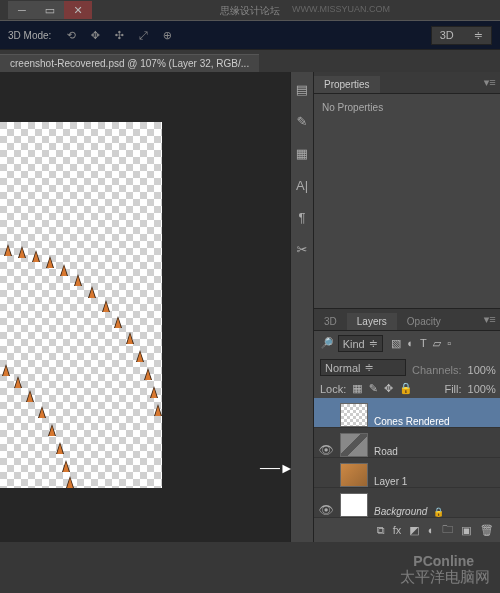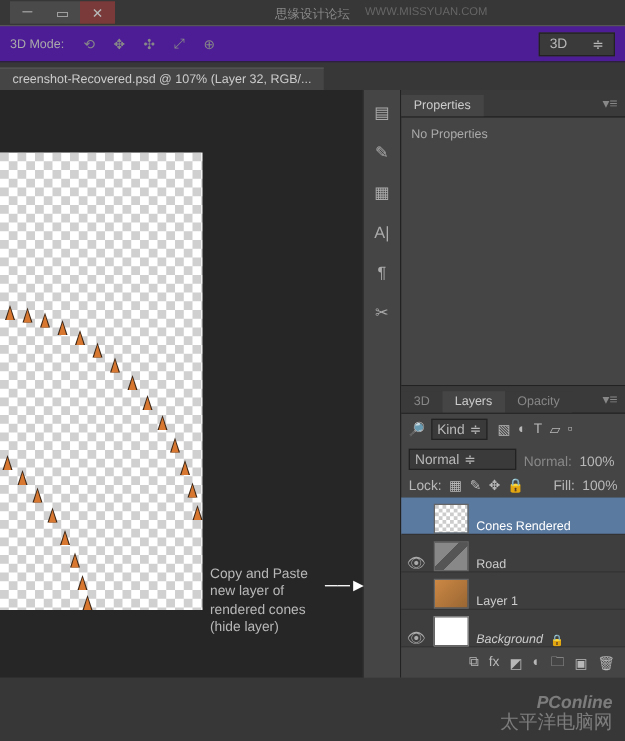--- a/index.html
+++ b/index.html
@@ -1,21 +1,21 @@
 <!DOCTYPE html>
 <html><head>
 <meta charset="utf-8">
 <style>
 *{box-sizing:border-box;margin:0;padding:0;font-family:"Segoe UI",Tahoma,sans-serif;font-size:11px;color:#b8b8b8;user-select:none}
 body{width:500px;height:593px;background:#373737;overflow:hidden;position:relative}
 .titlebar{height:20px;background:#373737;display:flex;align-items:center;justify-content:space-between;padding-left:8px}
 .winbtns{display:flex;gap:0}
 .winbtn{width:28px;height:18px;display:flex;align-items:center;justify-content:center;background:#4a4a4a}
 .winbtn.cls{background:#7a3a3a}
-.toolbar{height:30px;background:#4c1d95;border-top:1px solid #555;border-bottom:1px solid #222;display:flex;align-items:center;padding:12px 8px;gap:12px}
+.toolbar{height:30px;background:#0f172a;border-top:1px solid #555;border-bottom:1px solid #222;display:flex;align-items:center;padding:12px 8px;gap:12px}
 .toolbar-label{color:#aaa;font-size:10px}
 .toolicons{display:flex;gap:8px}
 .toolicons span{width:16px;height:16px;display:inline-flex;align-items:center;justify-content:center;color:#888}
 .dropdown{margin-left:auto;background:#3a3a3a;border:1px solid #222;padding:2px 8px;display:flex;align-items:center;gap:20px;font-size:10px}
 .tabbar{height:22px;background:#373737;display:flex;align-items:flex-end}
 .doctab{background:#454545;padding:3px 10px;font-size:10px;color:#ccc;border-top:1px solid #555}
 .main{display:flex;height:470px}
 .canvas-zone{flex:1;background:#262626;position:relative;display:flex;align-items:center;padding-left:0}
 .canvas{width:162px;height:366px;background:repeating-conic-gradient(#fff 0 25%,#d0d0d0 0 50%) 0 0/14px 14px;position:relative;margin-top:-4px}
 .cone{position:absolute;width:8px;height:14px}
@@ -46,21 +46,21 @@
 .layer.selected .lname{color:#fff}
 .eye{width:16px;text-align:center;color:#aaa;font-size:12px}
 .thumb{width:28px;height:24px;background:repeating-conic-gradient(#fff 0 25%,#ccc 0 50%) 0 0/6px 6px;border:1px solid #666;position:relative}
 .thumb.road{background:linear-gradient(135deg,#888 40%,#555 40%,#555 60%,#888 60%)}
 .thumb.l1{background:linear-gradient(135deg,#c84,#963)}
 .thumb.bg{background:#fff}
 .lock-icon{font-size:9px;color:#888}
 .lname{font-size:10px;color:#ccc;font-style:italic}
 .lname.nrm{font-style:normal}
 .layer-footer{height:24px;display:flex;align-items:center;justify-content:flex-end;gap:8px;padding:0 8px;color:#888;background:#454545;font-size:11px}
-.watermark{position:absolute;right:10px;bottom:24px;color:rgba(255,255,255,.35);font-size:14px;font-style:italic;font-weight:bold}
+.watermark{position:absolute;right:26px;bottom:24px;color:rgba(255,255,255,.35);font-size:14px;font-weight:bold}
 .watermark2{position:absolute;right:10px;bottom:6px;color:rgba(255,255,255,.35);font-size:15px}
 .topwm{position:absolute;top:4px;left:50%;transform:translateX(-50%);color:#888;font-size:10px}
 .topwm2{position:absolute;top:4px;right:110px;color:#666;font-size:9px}
 </style>
 </head>
 <body>
 
 <div class="titlebar">
   <span class="topwm">思缘设计论坛</span>
   <span class="topwm2">WWW.MISSYUAN.COM</span>
@@ -110,26 +110,20 @@
       <div class="cone" style="left:154px;top:280px"></div>
 
       <div class="cone" style="left:2px;top:240px"></div>
       <div class="cone" style="left:14px;top:252px"></div>
       <div class="cone" style="left:26px;top:266px"></div>
       <div class="cone" style="left:38px;top:282px"></div>
       <div class="cone" style="left:48px;top:300px"></div>
       <div class="cone" style="left:56px;top:318px"></div>
       <div class="cone" style="left:62px;top:336px"></div>
       <div class="cone" style="left:66px;top:352px"></div>
-    </div>
-    <div class="annot">
-      <div>Copy and Paste</div>
-      <div>new layer of</div>
-      <div>rendered cones</div>
-      <div>(hide layer)</div>
     </div>
     <div class="arrow">──►</div>
   </div>
 
   <div class="rightcol">
     <div class="vtoolbar">
       <div class="vb">▤</div>
       <div class="vb">✎</div>
       <div class="vb">▦</div>
       <div class="vb">A|</div>
@@ -162,21 +156,21 @@
             <span>T</span>
             <span>▱</span>
             <span>▫</span>
           </div>
         </div>
         <div class="blend-row">
           <div class="fdrop">
             <span>Normal</span>
             <span>≑</span>
           </div>
-          <span class="lbl">Normal:</span>
+          <span class="lbl">Channels:</span>
           <span>100%</span>
         </div>
         <div class="lock-row">
           <span>Lock:</span>
           <span>▦</span>
           <span>✎</span>
           <span>✥</span>
           <span>🔒</span>
           <span class="lbl" style="margin-left:auto">Fill:</span>
           <span>100%</span>

